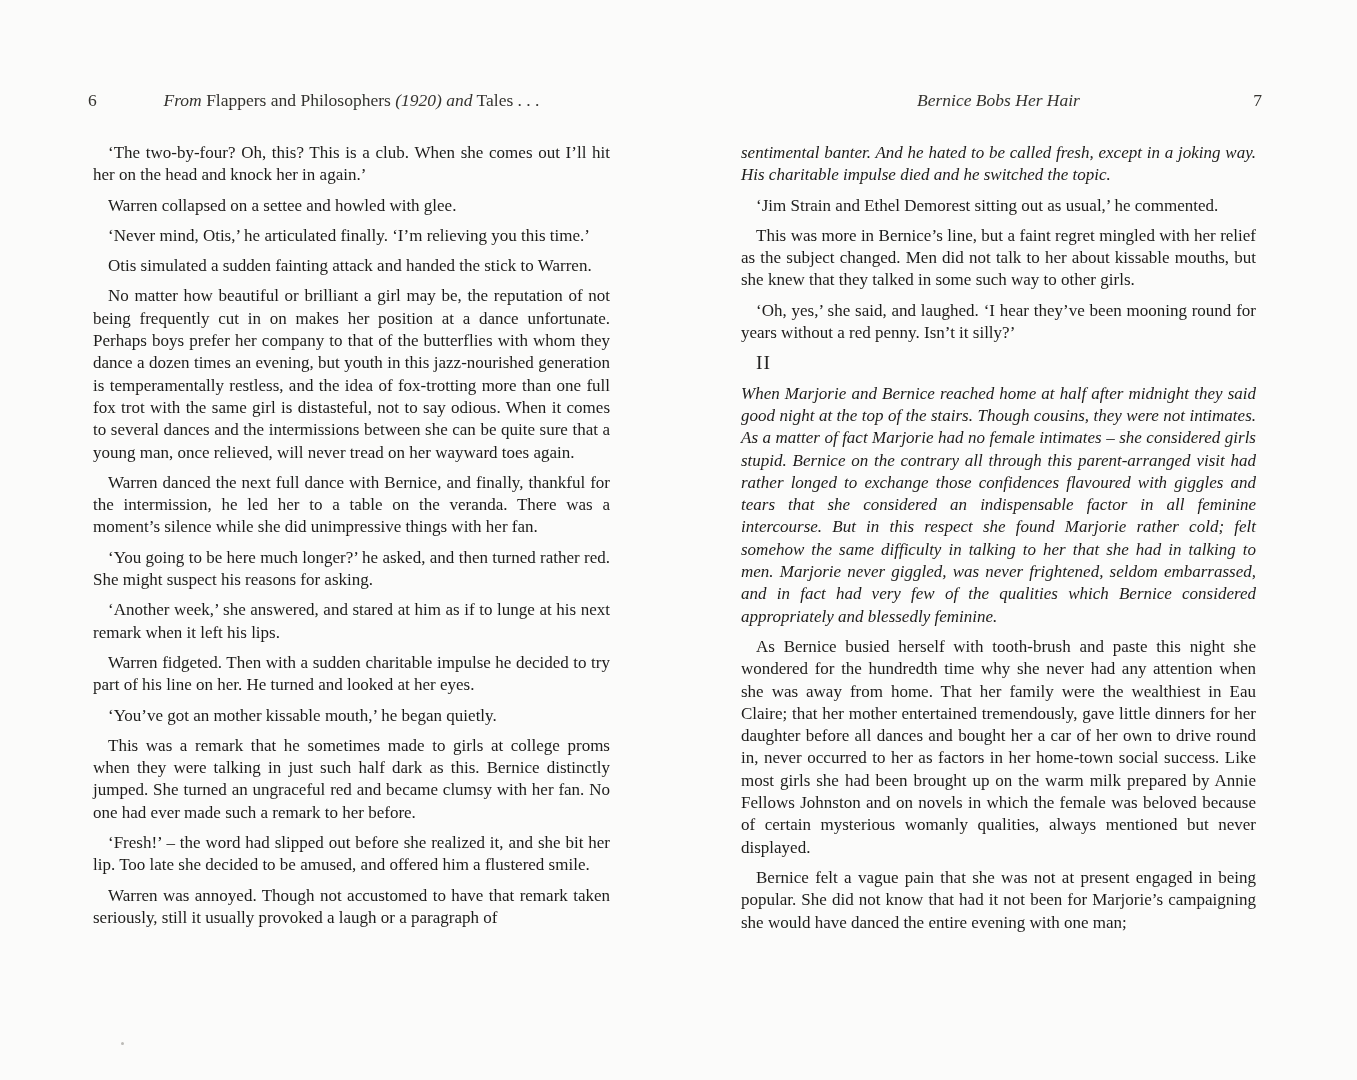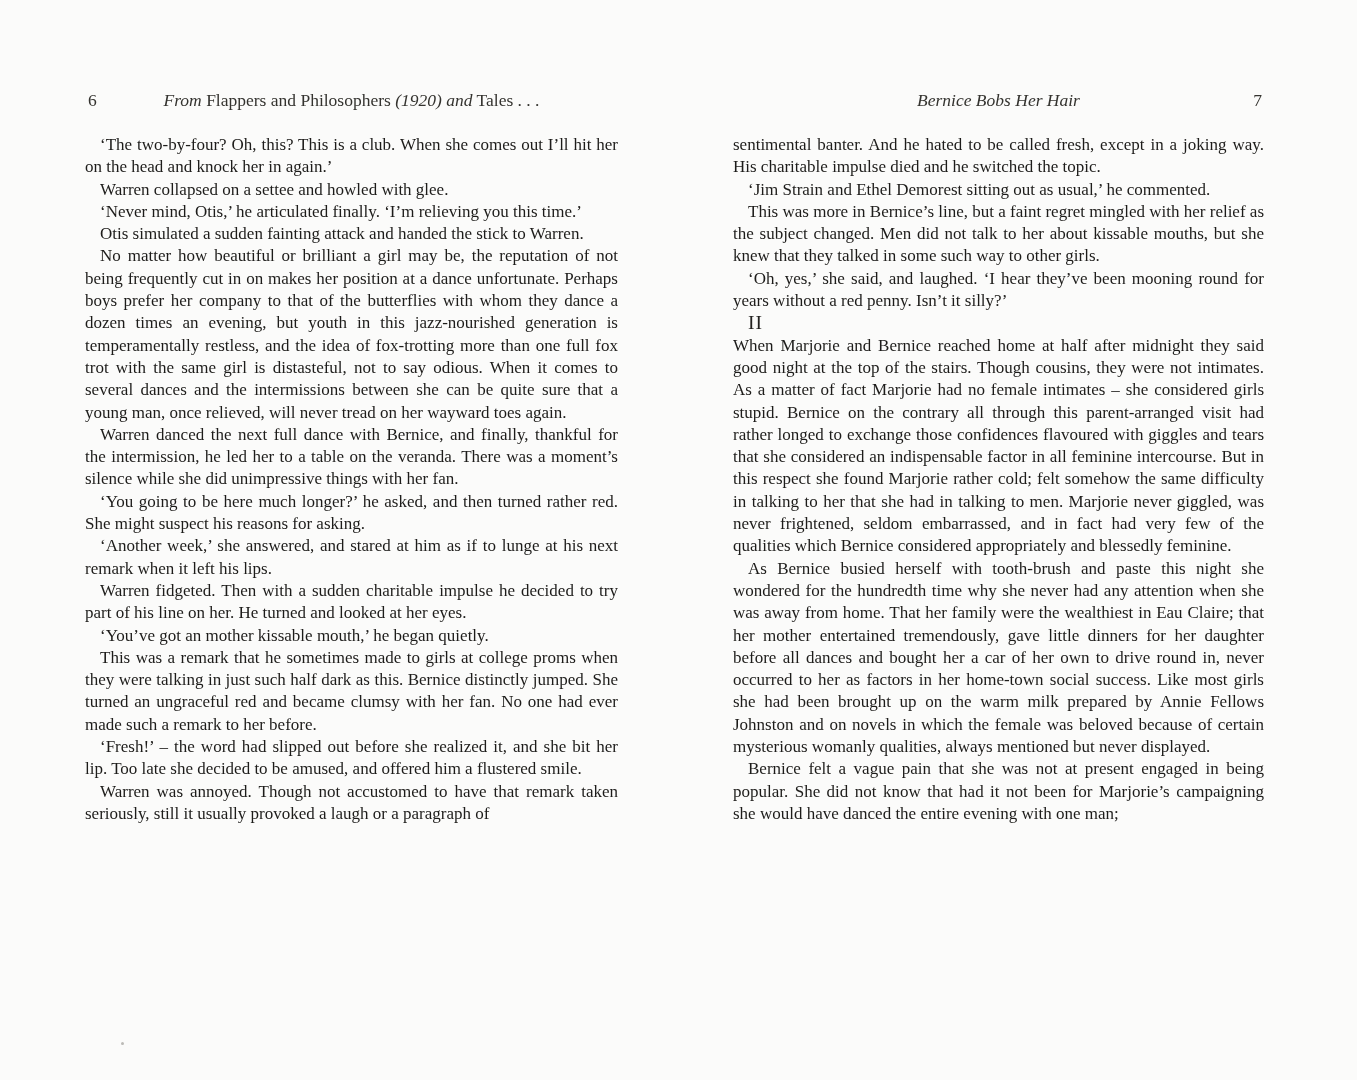--- a/index.html
+++ b/index.html
@@ -28,22 +28,22 @@
   .folio.fl-left  { left: 3px; }
   .folio.fl-right { right: 2px; }
   .it { font-style: italic; }
 
   .body-text {
     position: absolute; top: 134px; left: 0; right: 0;
     font-size: 17px;
     line-height: 22.3px;
     text-align: justify;
   }
-  .body-text p { margin: 0; text-indent: 15px; }
-  .body-text p.noind { text-indent: 0; }
+  .body-text p { margin: 8px; text-indent: 15px; }
+  .body-text p.noind { text-indent: 0; font-style: italic; }
 
   .sect {
     text-align: left;
     font-size: 19.5px;
     letter-spacing: 1px;
     margin: 41px 0 26px 0;
     text-indent: 0;
     color: #232220;
   }
 

